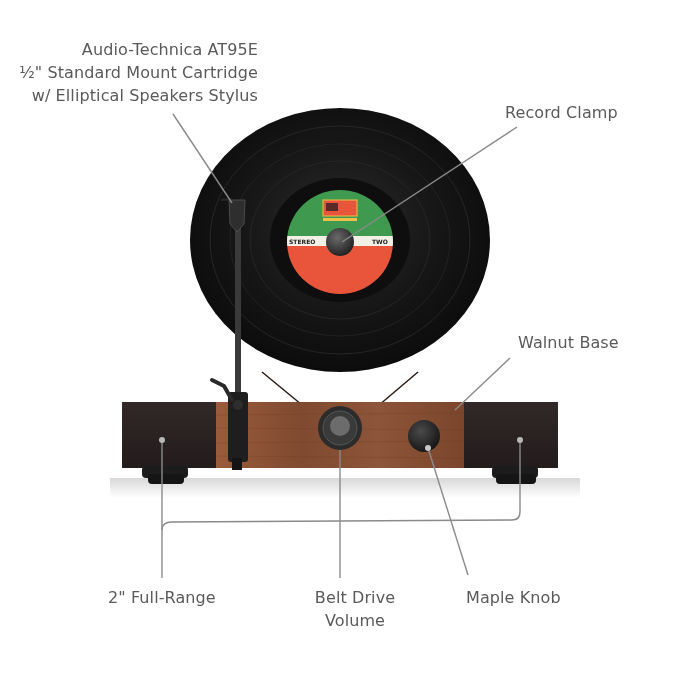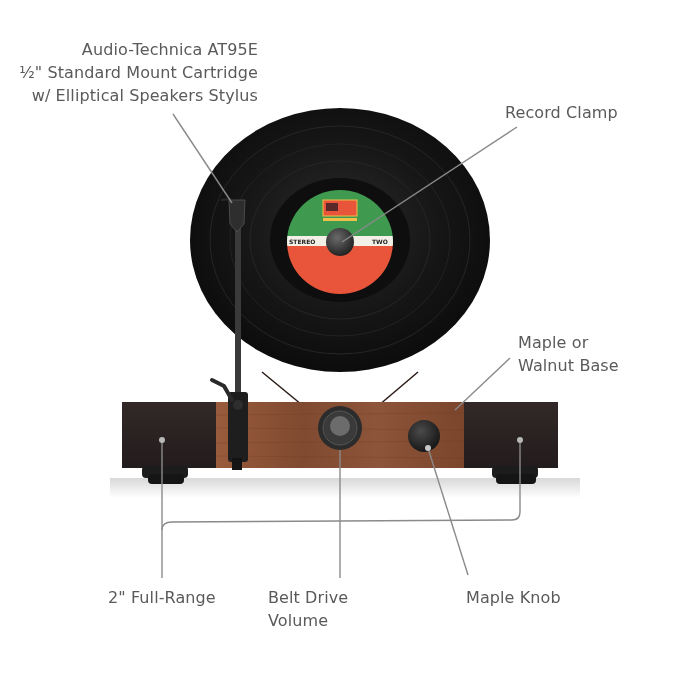--- a/index.html
+++ b/index.html
@@ -5,21 +5,21 @@
     html, body { margin: 0; padding: 0; background: #ffffff; }
     body { width: 680px; height: 696px; position: relative; overflow: hidden; font-family: "DejaVu Sans", sans-serif; }
     .stage { position: absolute; left: 0; top: 0; width: 680px; height: 696px; }
     svg.art { position: absolute; left: 0; top: 0; }
     .label { position: absolute; color: #5a5a5a; font-size: 16px; line-height: 23px; letter-spacing: 0.1px; white-space: nowrap; }
     .label .line { display: block; }
     .lbl-cartridge { right: 422px; top: 38px; text-align: right; }
     .lbl-clamp { left: 505px; top: 101px; }
     .lbl-base { left: 518px; top: 331px; }
     .lbl-speakers { left: 108px; top: 586px; }
-    .lbl-belt { left: 268px; top: 586px; width: 142px; }
+    .lbl-belt { left: 284px; top: 586px; width: 142px; text-align: center; }
     .lbl-volume { left: 466px; top: 586px; }
   </style>
 </head>
 <body>
 
 <div class="stage">
 
   <svg class="art" width="680" height="696" viewBox="0 0 680 696">
     <defs>
       <radialGradient id="vinylGrad" cx="50%" cy="45%" r="55%">
@@ -141,21 +141,20 @@
     <span class="line">Audio-Technica AT95E</span>
     <span class="line">½" Standard Mount Cartridge</span>
     <span class="line">w/ Elliptical Speakers Stylus</span>
   </div>
 
   <div class="label lbl-clamp">
     <span class="line">Record Clamp</span>
   </div>
 
   <div class="label lbl-base">
-    <span class="line">Maple or</span>
     <span class="line">Walnut Base</span>
   </div>
 
   <div class="label lbl-speakers">
     <span class="line">2" Full-Range</span>
   </div>
 
   <div class="label lbl-belt">
     <span class="line">Belt Drive</span>
     <span class="line">Volume</span>

